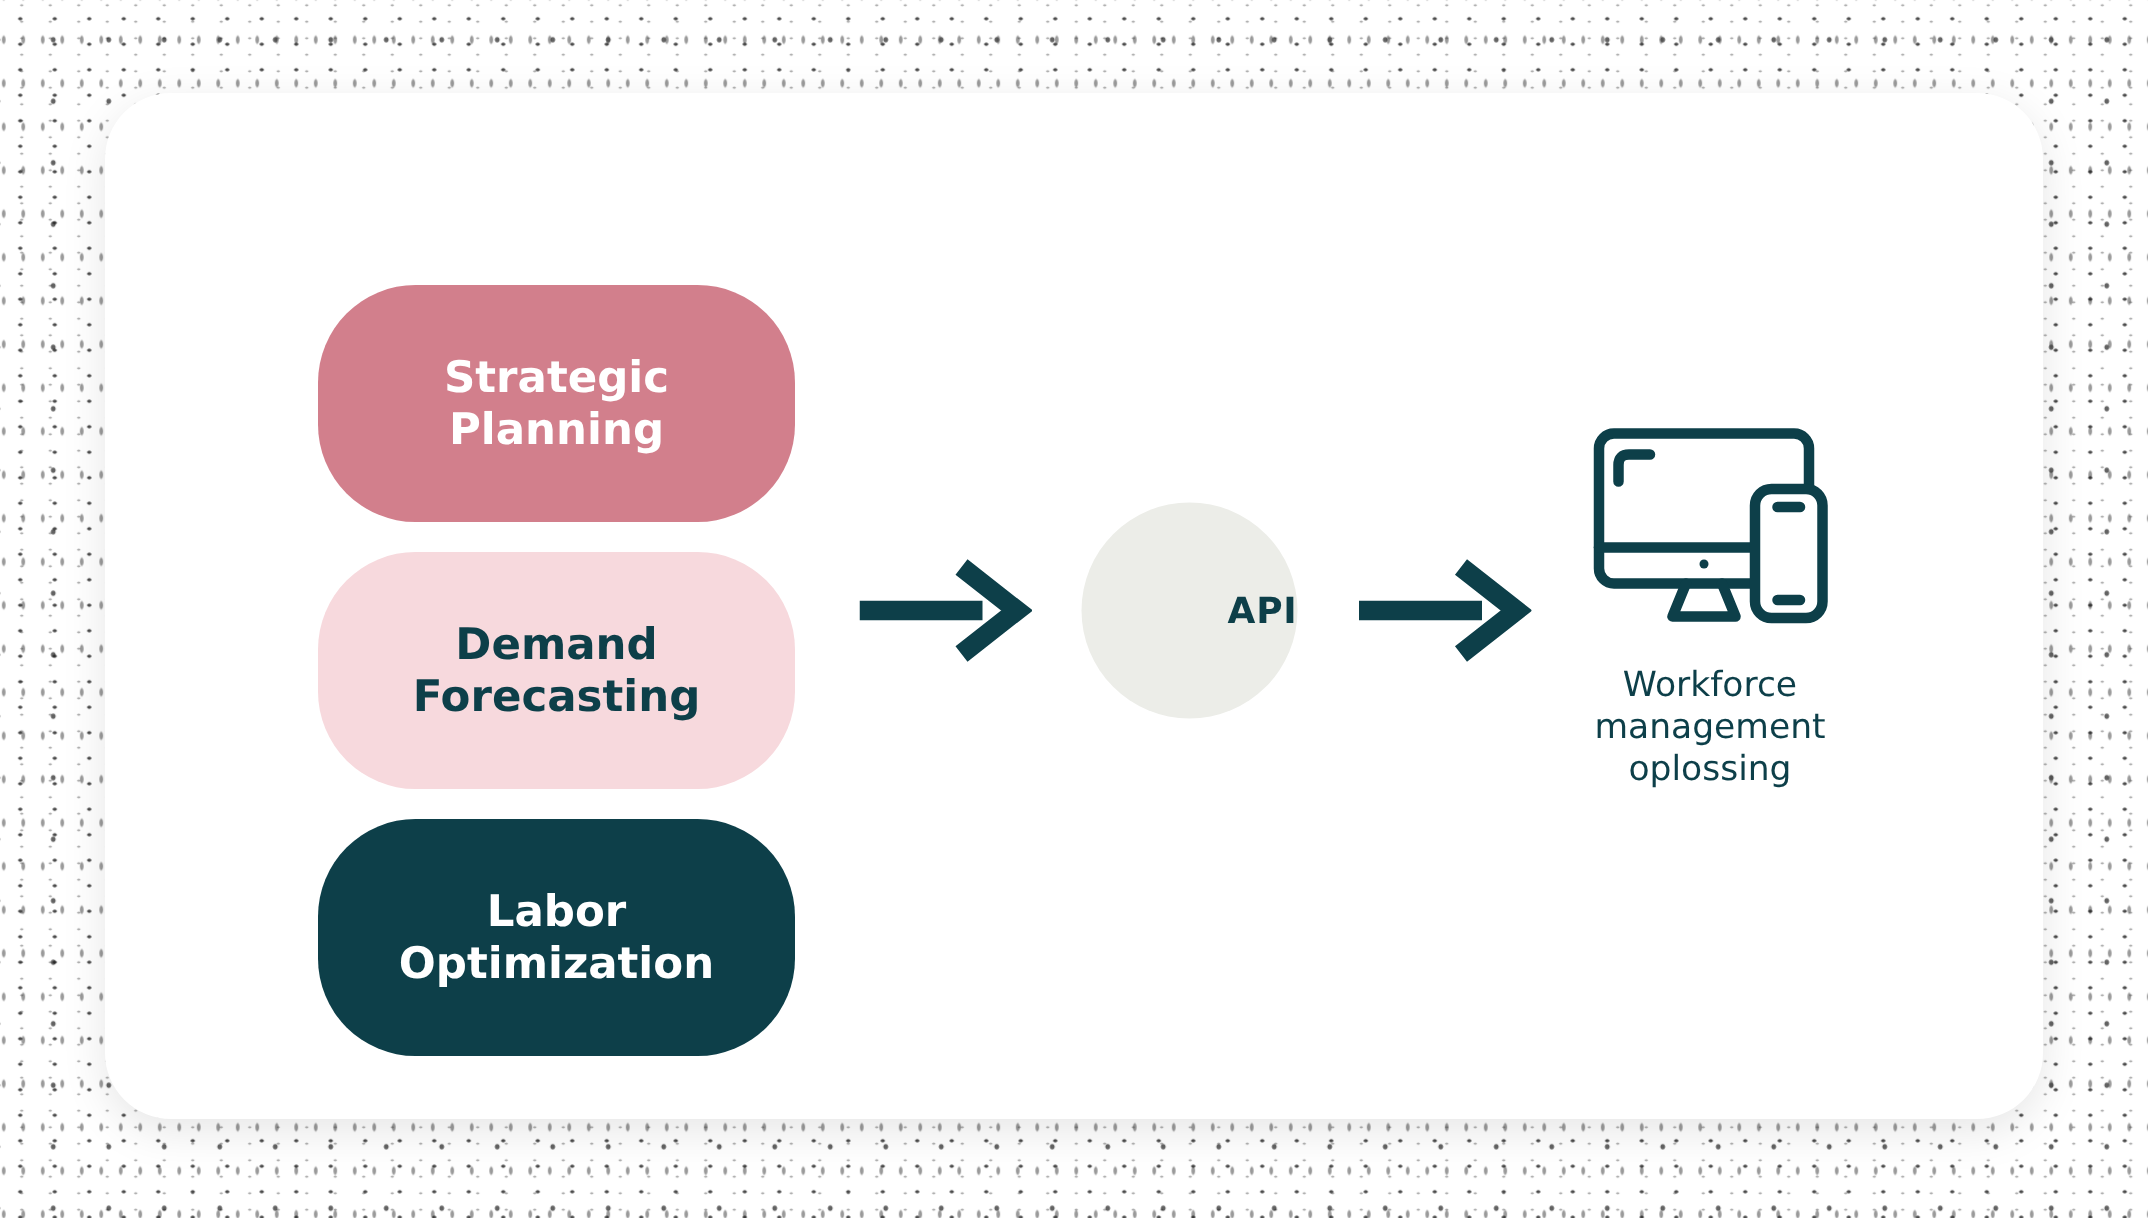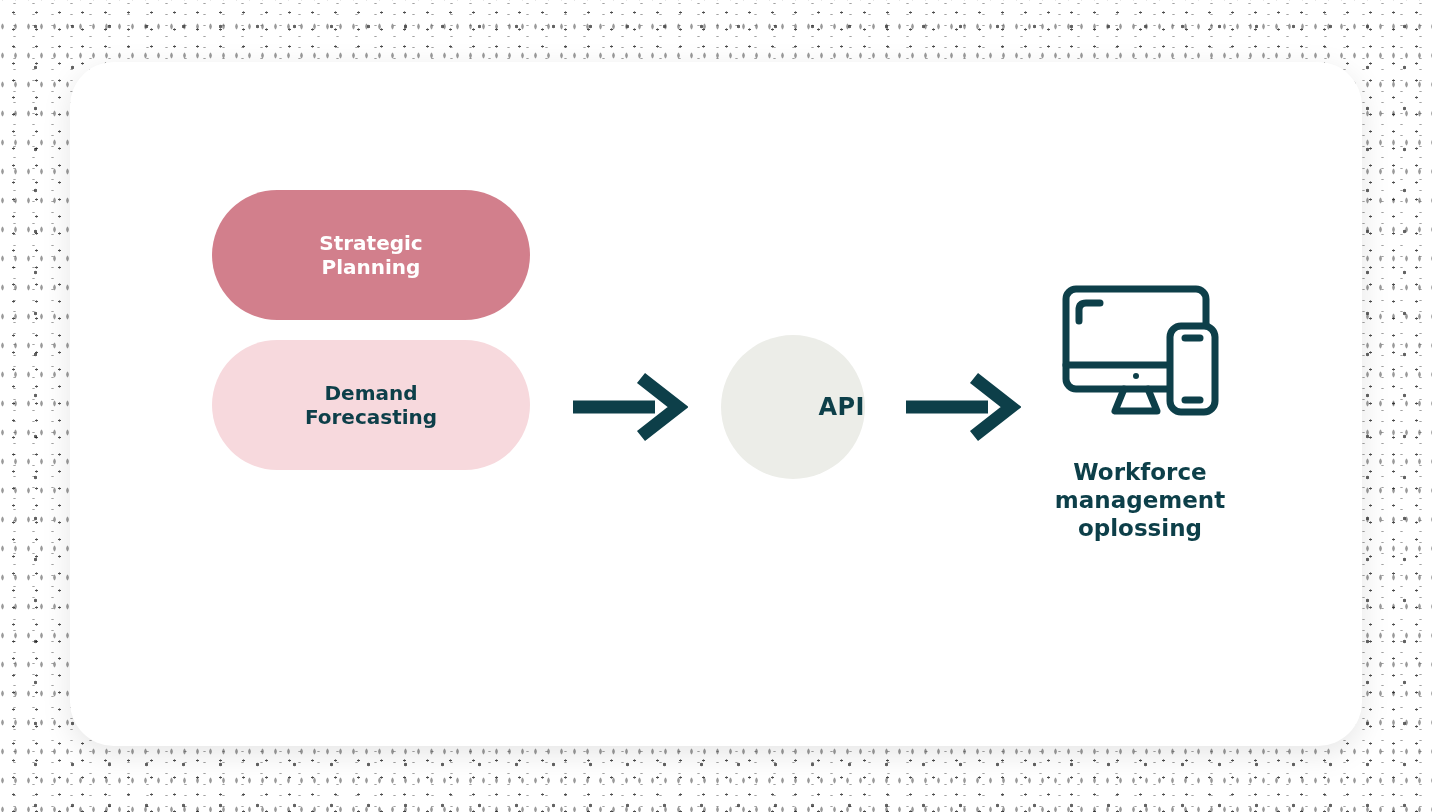--- a/index.html
+++ b/index.html
@@ -19,23 +19,23 @@
   .card{
     position:absolute;left:70px;top:62px;width:1292px;height:684px;
     background:#ffffff;border-radius:44px;
     box-shadow:0 8px 30px rgba(0,0,0,.10);
   }
   .pills{
     position:absolute;left:142px;top:128px;
     display:flex;flex-direction:column;gap:20px;
   }
   .pill{
-    width:318px;height:130px;border-radius:65px;
+    width:318px;height:158px;border-radius:65px;
     display:flex;align-items:center;justify-content:center;
-    text-align:center;font-weight:bold;font-size:20px;line-height:1.22;
+    text-align:center;font-weight:bold;font-size:29px;line-height:1.22;
   }
   .pill-label{white-space:pre-line;}
   .pill-0{background:var(--rose,#d27f8c);color:#ffffff;}
   .pill-1{background:var(--pink-light,#f7d9dd);color:var(--teal-dark,#0d3f49);}
   .pill-2{background:var(--teal-dark,#0d3f49);color:#ffffff;}
   .arrow{position:absolute;top:305px;color:var(--teal-dark,#0d3f49);}
   .arrow-1{left:503px;}
   .arrow-2{left:836px;}
   .api-node{
     position:absolute;left:651px;top:273px;width:144px;height:144px;
@@ -43,37 +43,41 @@
     display:flex;align-items:center;justify-content:flex-end;
     color:var(--teal-dark,#0d3f49);font-weight:bold;font-size:24px;letter-spacing:.5px;
   }
   .result{
     position:absolute;left:955px;top:222px;width:230px;
     display:flex;flex-direction:column;align-items:center;
     color:var(--teal-dark,#0d3f49);
   }
   .result-icon{color:var(--teal-dark,#0d3f49);}
   .result-label{
-    margin-top:29px;font-weight:bold;font-size:23px;line-height:1.22;
+    margin-top:14px;font-weight:normal;font-size:23px;line-height:1.22;
     text-align:center;white-space:pre-line;
   }
 </style>
 </head>
 <body>
 
 <div class="card">
 
   <div class="pills">
     <div class="pill pill-0">
       <span class="pill-label">Strategic
 Planning</span>
     </div>
     <div class="pill pill-1">
       <span class="pill-label">Demand
 Forecasting</span>
+    </div>
+    <div class="pill pill-2">
+      <span class="pill-label">Labor
+Optimization</span>
     </div>
   </div>
 
   <svg class="arrow arrow-1" width="115" height="80" viewBox="0 0 115 80" fill="none">
     <line x1="0" y1="40" x2="82" y2="40" stroke="currentColor" stroke-width="13"></line>
     <polyline points="68,11 105,40 68,69" stroke="currentColor" stroke-width="13" fill="none" stroke-linejoin="miter"></polyline>
   </svg>
 
   <div class="api-node">
     <span>API</span>

